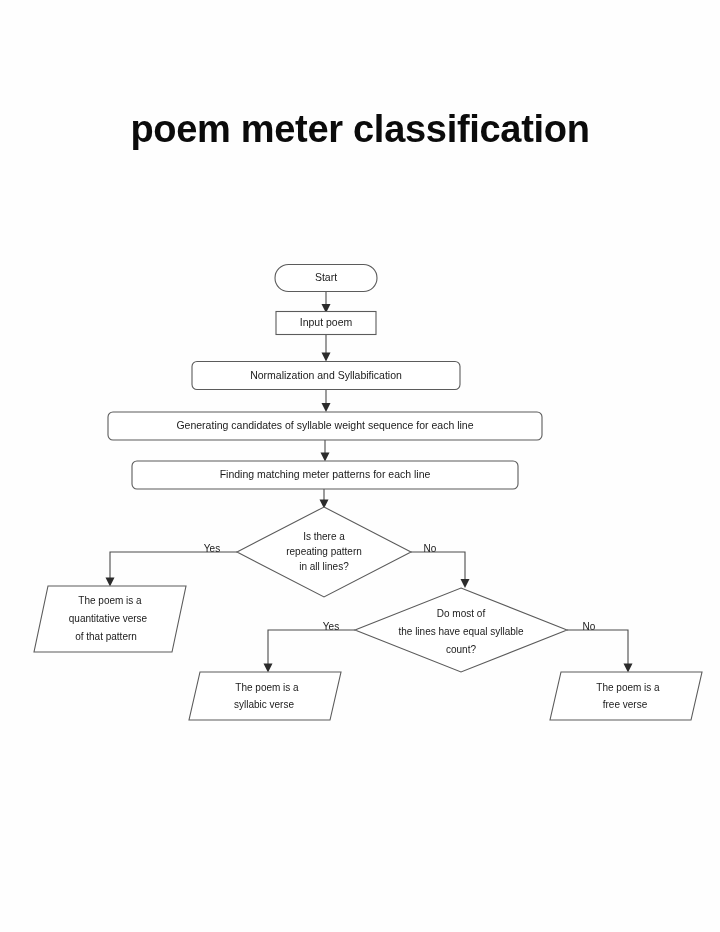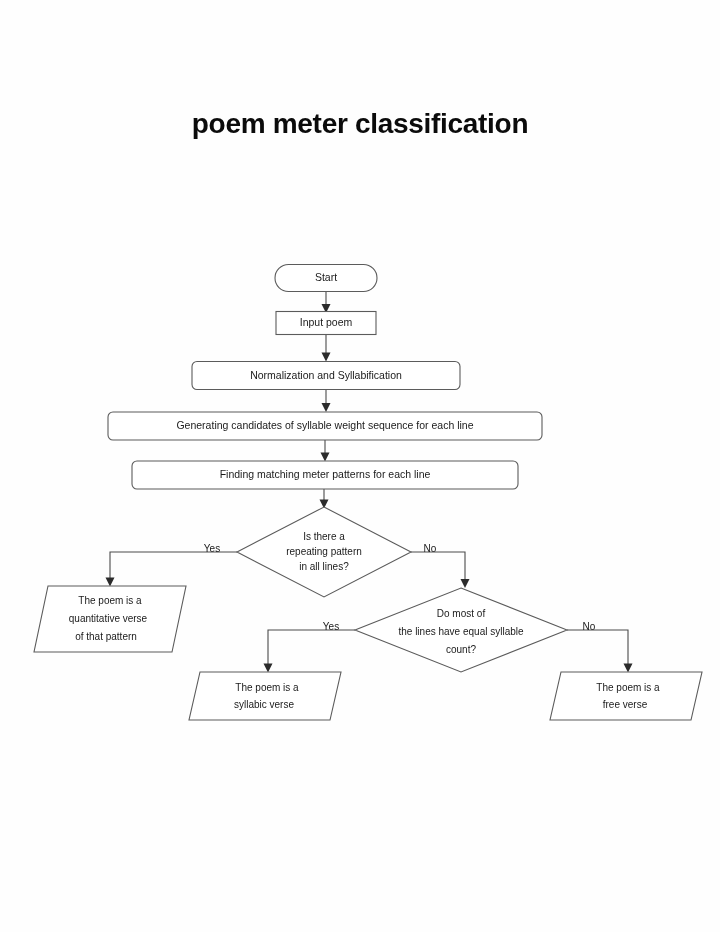--- a/index.html
+++ b/index.html
@@ -20,21 +20,21 @@
     background: #fefefe;
   }
   #chart-title {
     position: absolute;
     left: 0;
     right: 0;
     top: 108px;
     text-align: center;
     font-family: "Liberation Sans", sans-serif;
     font-weight: bold;
-    font-size: 28px;
+    font-size: 38px;
     letter-spacing: -0.3px;
     color: #0b0b0b;
     white-space: nowrap;
   }
   #flow-svg {
     position: absolute;
     left: 0;
     top: 0;
   }
   .node-shape {

